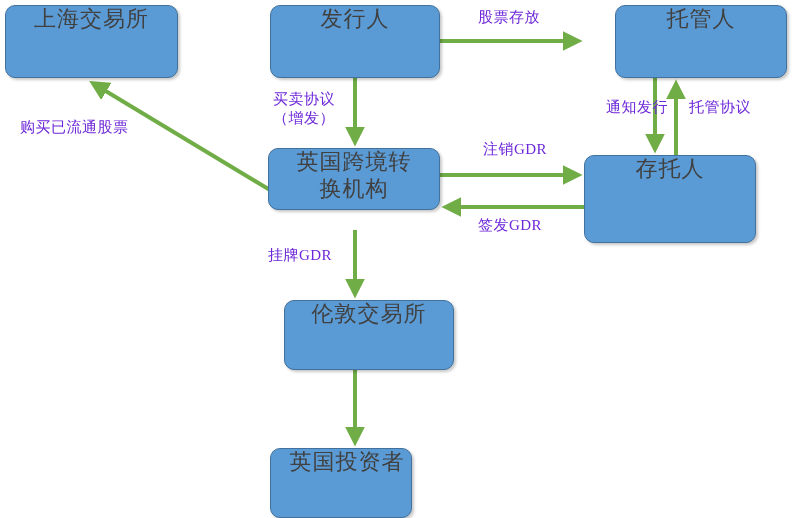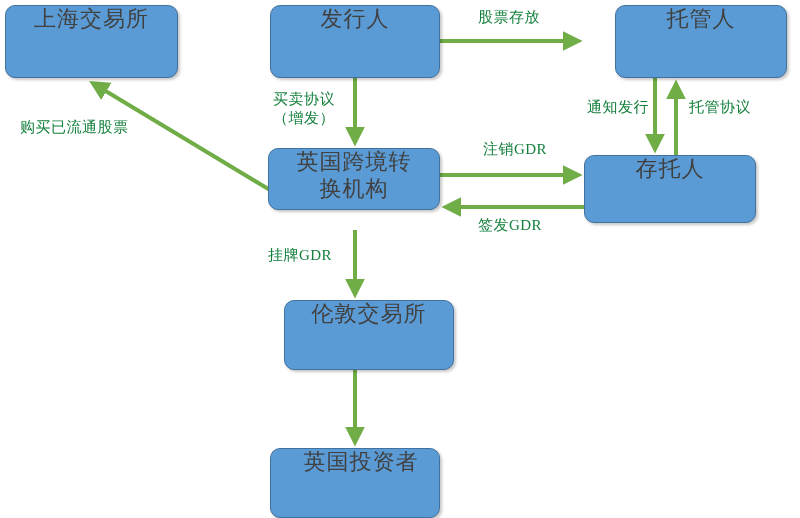--- a/index.html
+++ b/index.html
@@ -39,21 +39,21 @@
     box-shadow: 2px 2px 3px rgba(0,0,0,0.22);
     z-index: 2;
   }
   .node-label {
     display: block;
     white-space: pre-line;
     padding: 0 6px;
   }
   .edge-label {
     position: absolute;
-    color: #15803d;
+    color: #6d28d9;
     font-size: 15px;
     line-height: 1.25;
     white-space: pre-line;
     text-align: center;
     z-index: 3;
     letter-spacing: 0.5px;
   }
 </style>
 </head>
 <body>
@@ -96,40 +96,40 @@
 
   <div class="node" style="left:584px; top:5px;   width:172px; height:73px;margin-left:31px;">
     <span class="node-label">托管人</span>
   </div>
 
   <div class="node" style="left:268px; top:148px; width:172px; height:62px;">
     <span class="node-label">英国跨境转
 换机构</span>
   </div>
 
-  <div class="node" style="left:584px; top:155px; width:172px; height:68px;">
+  <div class="node" style="left:584px; top:155px; width:172px; height:88px;">
     <span class="node-label">存托人</span>
   </div>
 
   <div class="node" style="left:284px; top:300px; width:170px; height:70px;">
     <span class="node-label">伦敦交易所</span>
   </div>
 
-  <div class="node" style="left:270px; top:448px; width:170px; height:70px;padding-left:12px;">
+  <div class="node" style="left:270px; top:448px; width:142px; height:70px;padding-left:12px;">
     <span class="node-label">英国投资者</span>
   </div>
 
   <div class="edge-label" style="left:20px;  top:118px; width:170px; text-align:left;">购买已流通股票</div>
 
   <div class="edge-label" style="left:258px; top:90px;  width:92px;">买卖协议
 （增发）</div>
 
   <div class="edge-label" style="left:472px; top:8px;   width:74px;">股票存放</div>
 
-  <div class="edge-label" style="left:583px; top:98px;  width:70px;">通知发行</div>
+  <div class="edge-label" style="left:602px; top:98px;  width:70px;">通知发行</div>
 
   <div class="edge-label" style="left:684px; top:98px;  width:72px;">托管协议</div>
 
   <div class="edge-label" style="left:473px; top:140px; width:84px;">注销GDR</div>
 
   <div class="edge-label" style="left:468px; top:216px; width:84px;">签发GDR</div>
 
   <div class="edge-label" style="left:258px; top:246px; width:84px;">挂牌GDR</div>
 
 </div>

